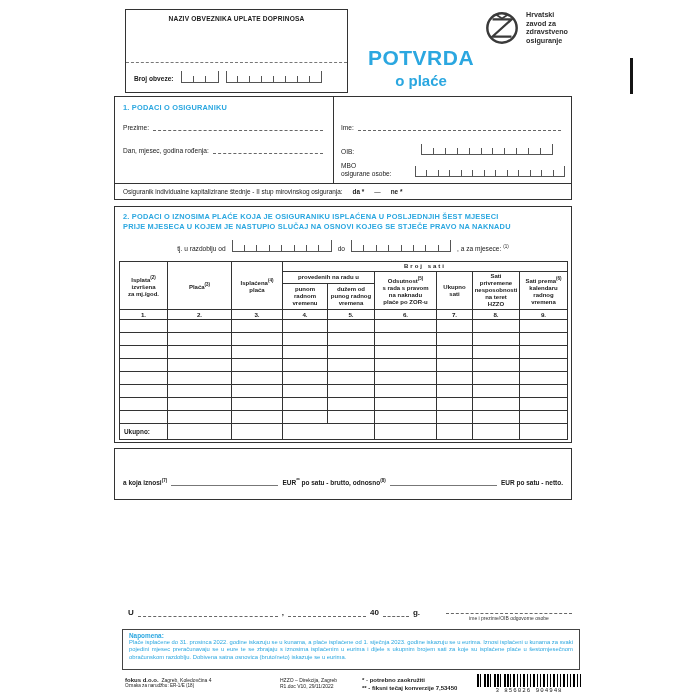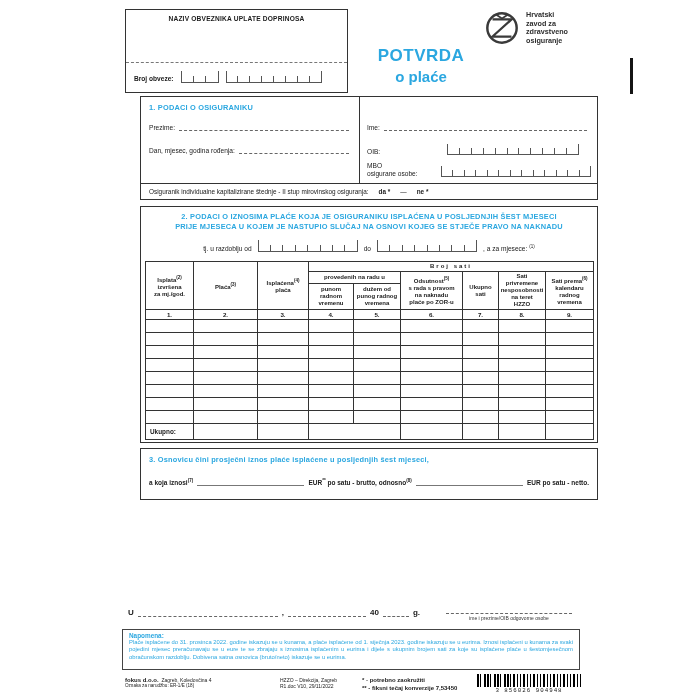--- a/index.html
+++ b/index.html
@@ -23,39 +23,39 @@
   .comb > span { flex:1; height:6px; border-right:1px solid #555; }
   .comb > span:last-child { border-right:none; }
   .comb.small { height:11px; }
 
   
   .logo-block { position:absolute; left:484px; top:10px; display:flex; gap:6px; align-items:flex-start; }
   .logo-text { font-size:7.2px; font-weight:bold; color:#2e2e2e; line-height:8.6px; padding-top:1px; }
 
   
   .doc-title { position:absolute; left:352px; top:46px; width:138px; text-align:center; color:#2ba7e0; font-weight:bold; }
-  .doc-title .t1 { font-size:17px; letter-spacing:.5px; }
+  .doc-title .t1 { font-size:21px; letter-spacing:.5px; }
   .doc-title .t2 { font-size:15px; margin-top:2px; }
 
   
-  .secbox { position:absolute; left:140px; width:458px; border:1.3px solid #333; background:#fff; }
+  .secbox { position:absolute; left:114px; width:458px; border:1.3px solid #333; background:#fff; }
   .sec-title { color:#2ba7e0; font-weight:bold; font-size:7.4px; letter-spacing:.2px; }
 
   
   #sec1 { top:96px; height:104px; }
   .s1-divider { position:absolute; left:218px; top:0; bottom:16px; border-left:1px solid #333; }
   .s1-title { position:absolute; left:8px; top:6px; }
   .frow { position:absolute; display:flex; align-items:flex-end; gap:4px; font-size:6.6px; }
   .dots { flex:1; border-bottom:1px dashed #666; height:7px; }
   .pension-row { position:absolute; left:0; right:0; bottom:0; height:16px; border-top:1px solid #333;
                  display:flex; align-items:center; gap:10px; padding:0 8px; font-size:6.4px; }
 
   
   #sec2 { top:206px; height:237px; }
-  .s2-title { position:absolute; top:5px; left:8px; right:8px; text-align:center; line-height:10px; }
+  .s2-title { position:absolute; top:5px; left:8px; right:8px; text-align:left; line-height:10px; }
   .period-row { position:absolute; top:33px; left:0; right:0; display:flex; justify-content:center;
                 align-items:flex-end; gap:6px; font-size:6.6px; }
   sup { font-size:4.5px; vertical-align:super; }
 
   .tbl-wrap { position:absolute; left:4px; right:4px; top:54px; }
   table { width:100%; border-collapse:collapse; table-layout:fixed; }
   th, td { border:1px solid #333; font-size:6px; font-weight:bold; text-align:center;
            vertical-align:middle; line-height:7px; padding:1px; }
   .h-top th { height:10px; }
   .leaf { height:26px; }
@@ -387,21 +387,20 @@
           <td></td>
           <td></td>
           <td></td>
         </tr>
       </tbody>
         </table>
     </div>
   </div>
 
   <div class="secbox" id="sec3">
-    <div class="sec-title s3-title">3. Osnovicu čini prosječni iznos plaće isplaćene u posljednjih šest mjeseci,</div>
     <div class="s3-line">
       <span><span>a koja iznosi</span><sup>(7)</sup></span>
       <span class="fill" style="max-width:110px"></span>
       <span><span>EUR</span><sup>**</sup> <span>po satu - brutto, odnosno</span><sup>(8)</sup></span>
       <span class="fill"></span>
       <span>EUR po satu - netto.</span>
     </div>
   </div>
 
   <div class="sig-left">

